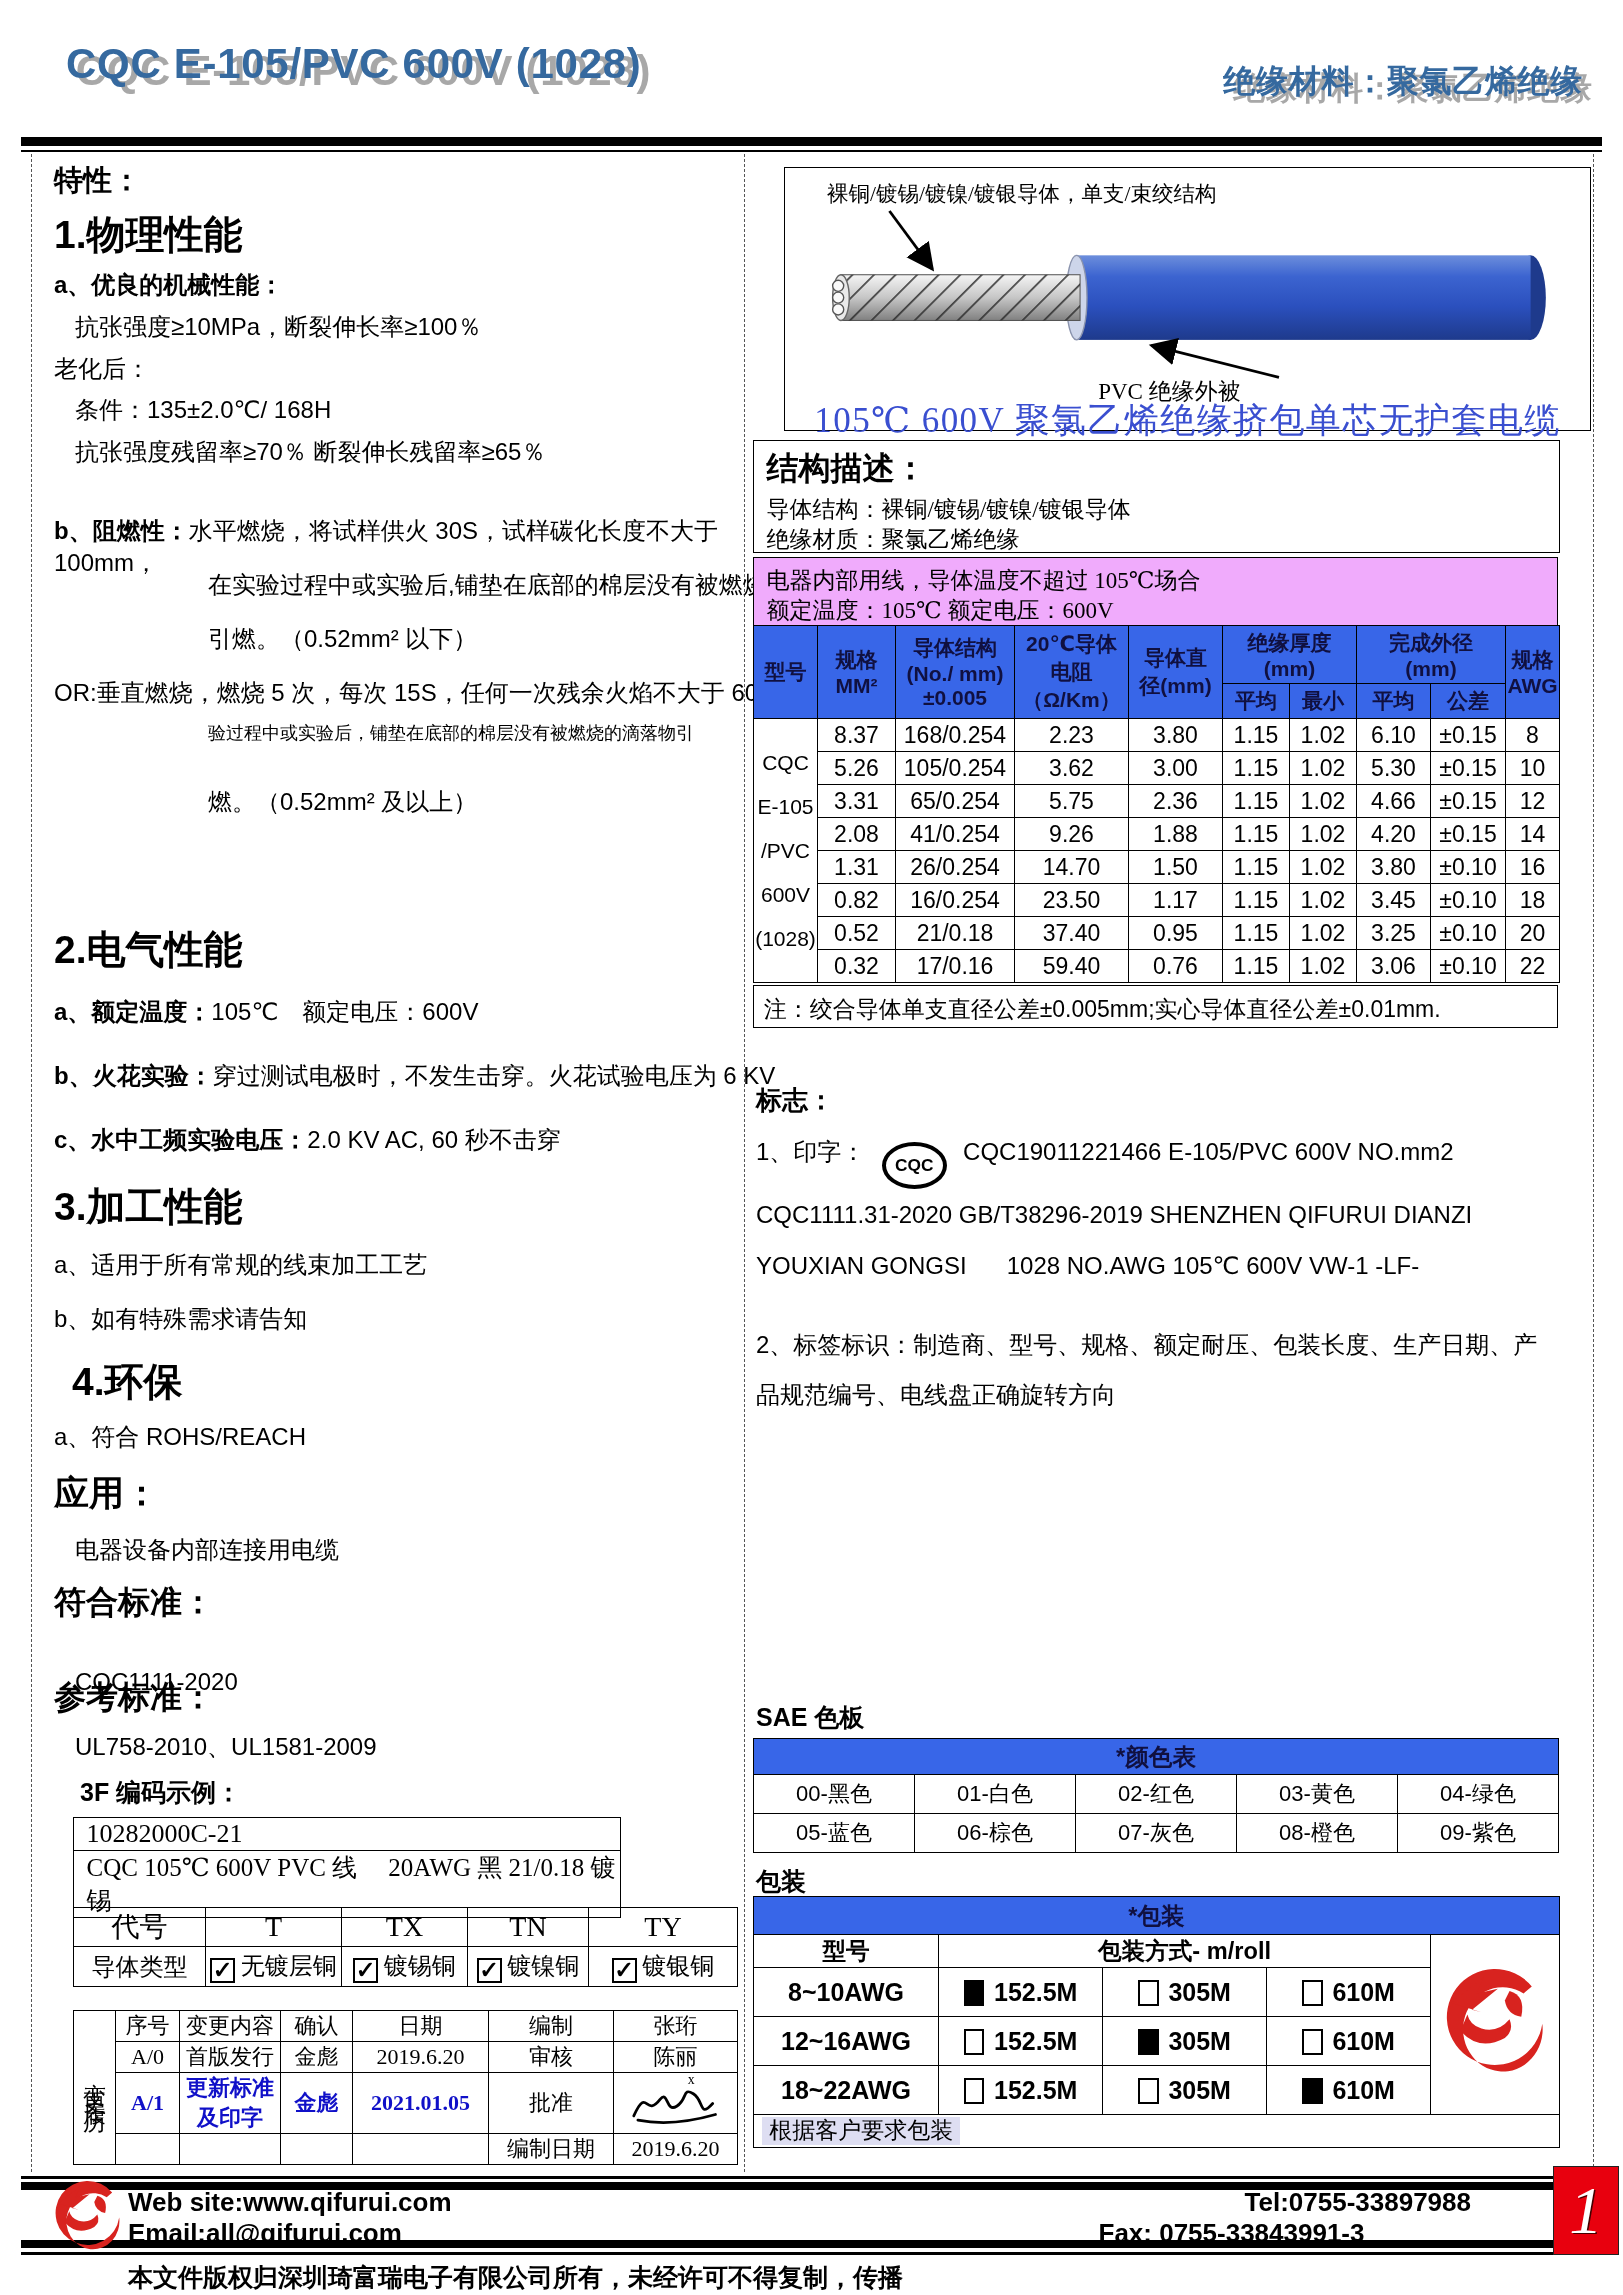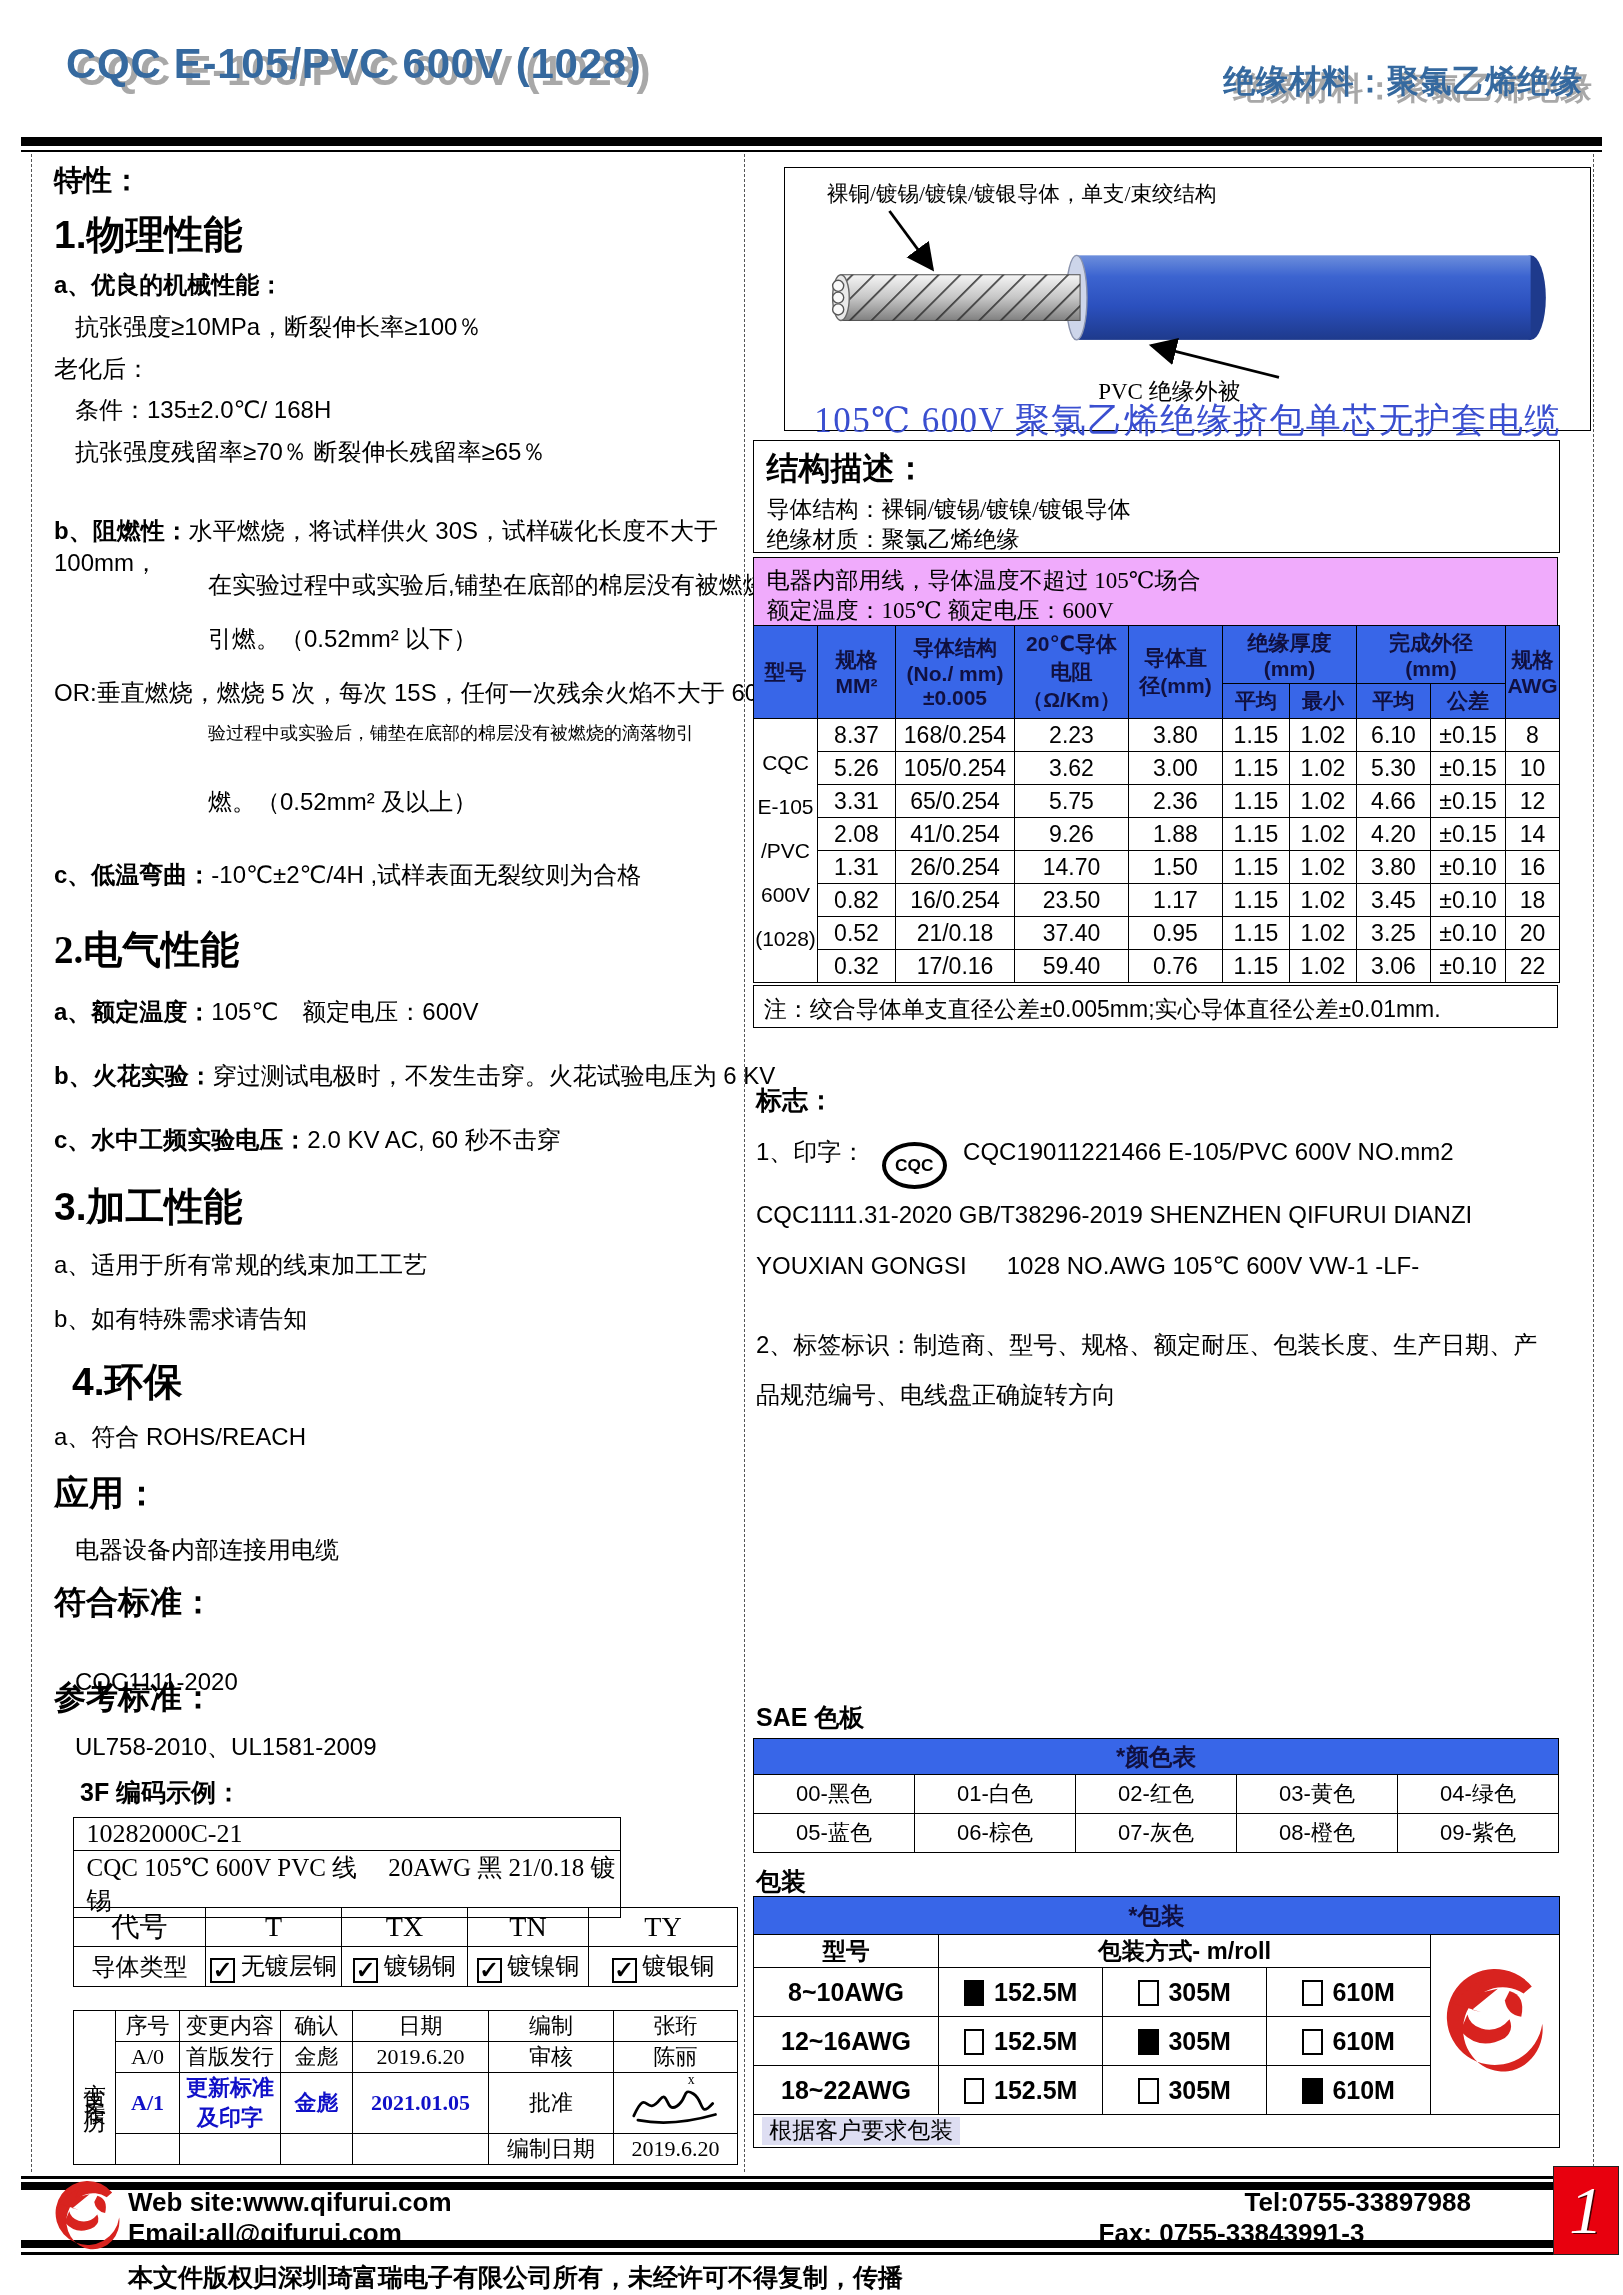--- a/index.html
+++ b/index.html
@@ -51,25 +51,22 @@
 
   <div class="abs" style="left:54px;top:515px;font-size:24px;width:673px;">
     <span class="b">b、阻燃性：</span><span>水平燃烧，将试样供火 30S，试样碳化长度不大于 100mm，</span>
   </div>
   <div class="abs" style="left:208px;top:569px;font-size:24px;">在实验过程中或实验后,铺垫在底部的棉层没有被燃烧的滴落物</div>
   <div class="abs" style="left:208px;top:623px;font-size:24px;">引燃。（0.52mm² 以下）</div>
   <div class="abs" style="left:54px;top:677px;font-size:24px;">OR:垂直燃烧，燃烧 5 次，每次 15S，任何一次残余火焰不大于 60S。在实</div>
   <div class="abs" style="left:208px;top:705px;font-size:18px;margin-top:16px;">验过程中或实验后，铺垫在底部的棉层没有被燃烧的滴落物引</div>
   <div class="abs" style="left:208px;top:786px;font-size:24px;">燃。（0.52mm² 及以上）</div>
 
-  <div class="abs" style="left:54px;top:859px;font-size:24px;">
-    <span class="b">c、低温弯曲：</span><span>-10℃±2℃/4H ,试样表面无裂纹则为合格</span>
-  </div>
-
-  <div class="abs b" style="left:54px;top:923px;font-size:39px;font-family:Liberation Serif, serif;">2.电气性能</div>
+
+  <div class="abs b" style="left:54px;top:923px;font-size:39px;">2.电气性能</div>
   <div class="abs" style="left:54px;top:996px;font-size:24px;">
     <span class="b">a、额定温度：</span><span>105℃　额定电压：600V</span>
   </div>
   <div class="abs" style="left:54px;top:1060px;font-size:24px;">
     <span class="b">b、火花实验：</span><span>穿过测试电极时，不发生击穿。火花试验电压为 6 KV</span>
   </div>
   <div class="abs" style="left:54px;top:1124px;font-size:24px;">
     <span class="b">c、水中工频实验电压：</span><span>2.0 KV AC, 60 秒不击穿</span>
   </div>
 

